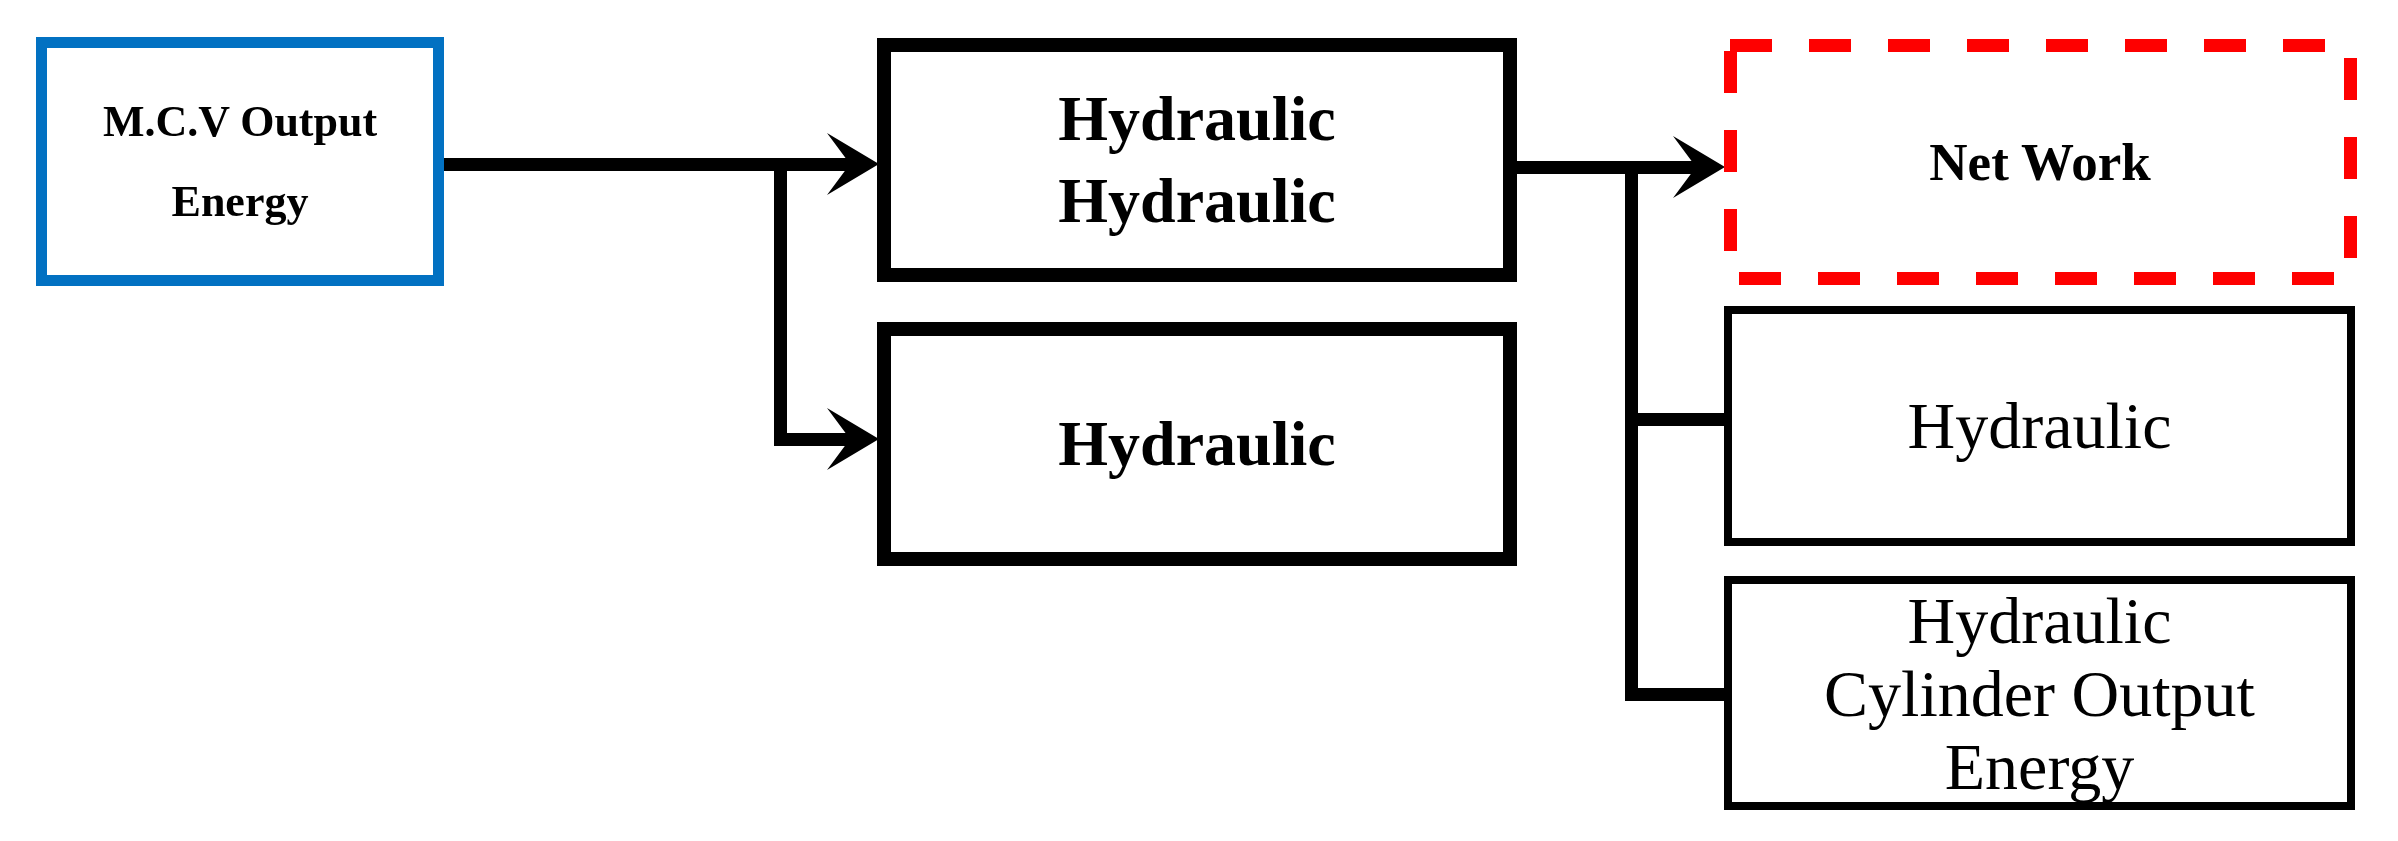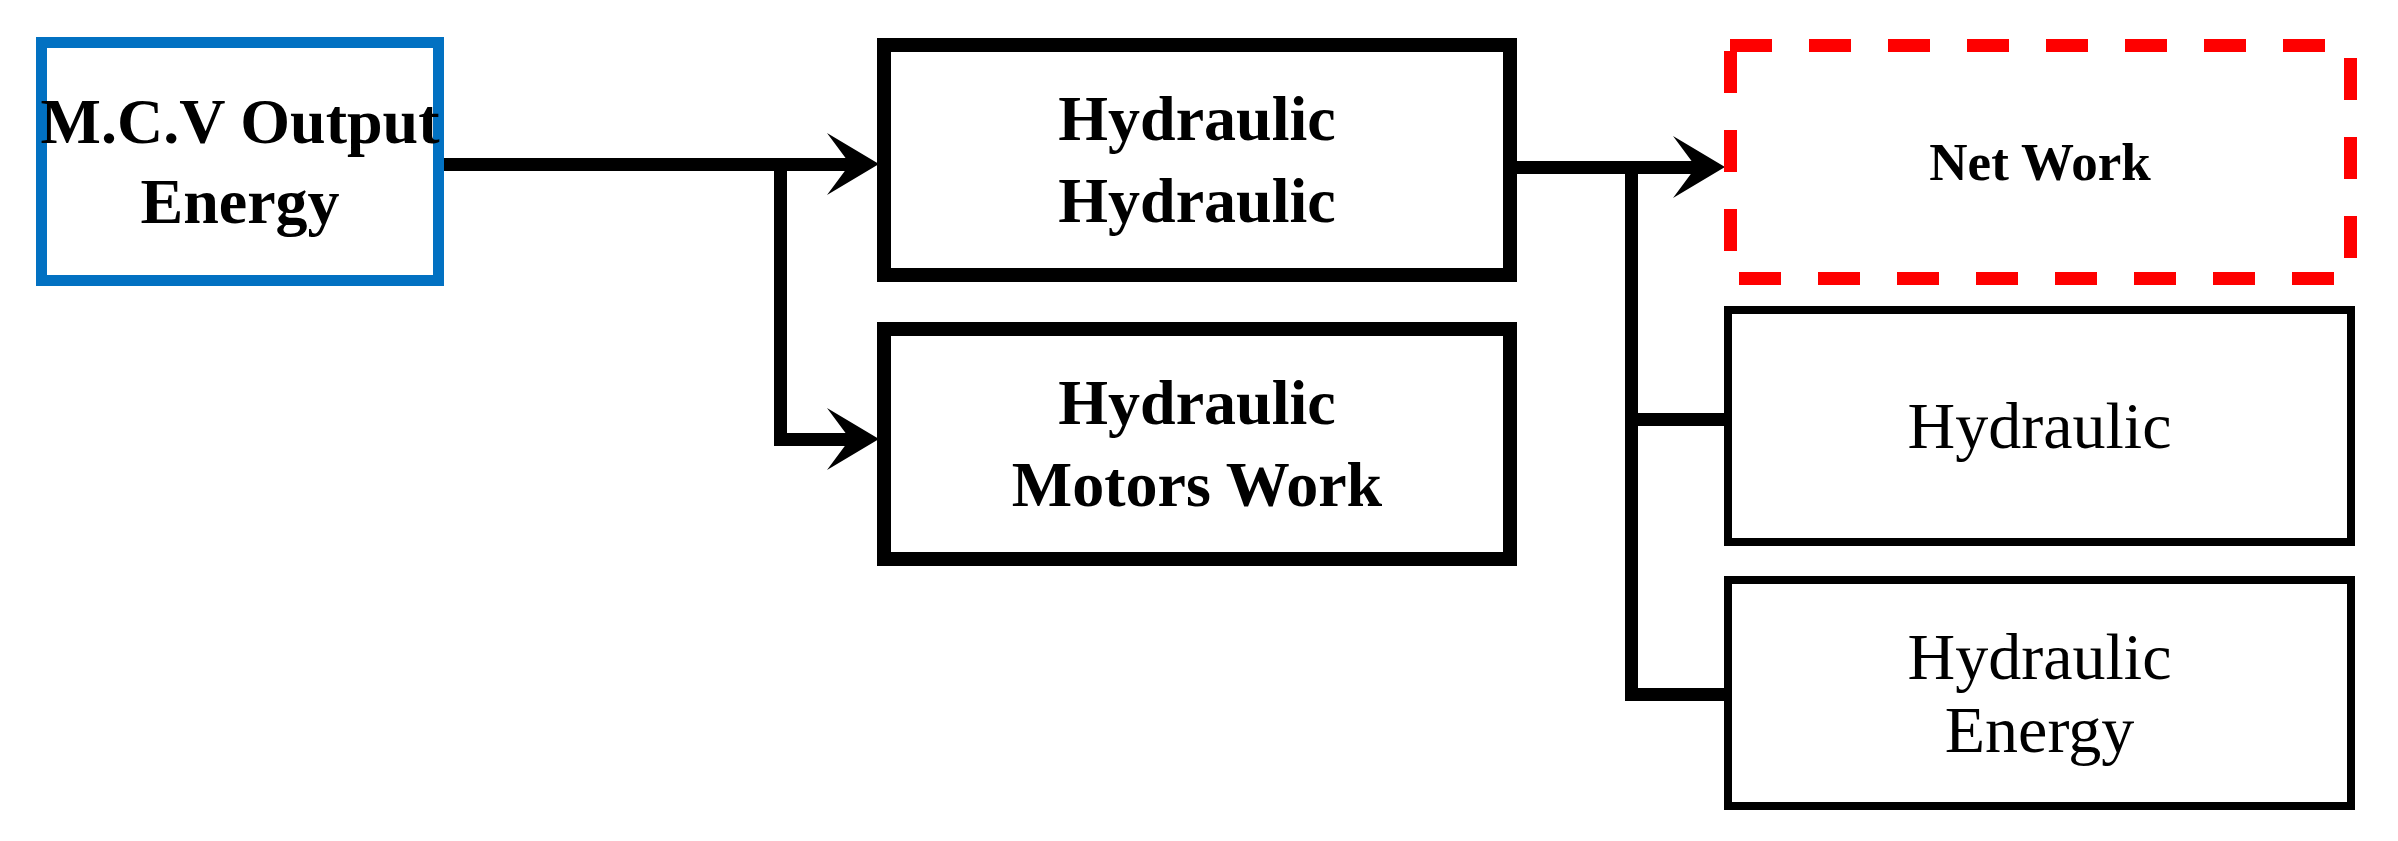--- a/index.html
+++ b/index.html
@@ -53,21 +53,21 @@
     background: transparent;
   }
   .node .line {
     white-space: nowrap;
   }
   .bold { font-weight: bold; }
 
   #node-mcv {
     left: 36px; top: 37px; width: 408px; height: 249px;
     border: 11px solid var(--accent-blue, #0271c2);
-    font-size: 64px; line-height: 80px;
+    font-size: 44px; line-height: 80px;
   }
   #node-cylinders {
     left: 877px; top: 38px; width: 640px; height: 244px;
     border: 14px solid var(--line-black, #000000);
     font-size: 64px; line-height: 82px;
   }
   #node-motors {
     left: 877px; top: 322px; width: 640px; height: 244px;
     border: 14px solid var(--line-black, #000000);
     font-size: 64px; line-height: 82px;
@@ -118,29 +118,29 @@
     <div class="line">Energy</div>
   </div>
 
   <div id="node-cylinders" class="node bold">
     <div class="line">Hydraulic</div>
     <div class="line">Hydraulic</div>
   </div>
 
   <div id="node-motors" class="node bold">
     <div class="line">Hydraulic</div>
-    <div class="line">Motors Work</div>
   </div>
 
   <div id="node-network" class="node bold">
     <div class="line">Net Work</div>
   </div>
 
   <div id="node-loss" class="node">
     <div class="line">Hydraulic</div>
   </div>
 
   <div id="node-output-energy" class="node">
     <div class="line">Hydraulic</div>
+    <div class="line">Cylinder Output</div>
     <div class="line">Energy</div>
   </div>
 
 </div>
 
 </body></html>

